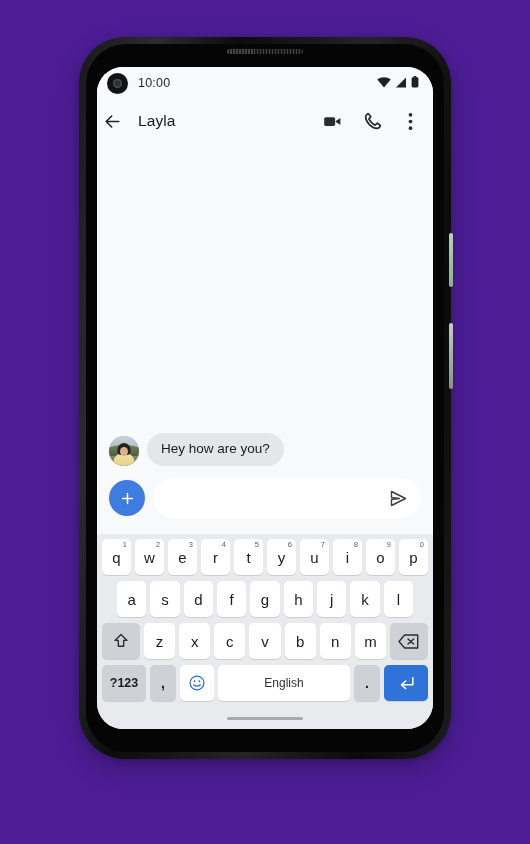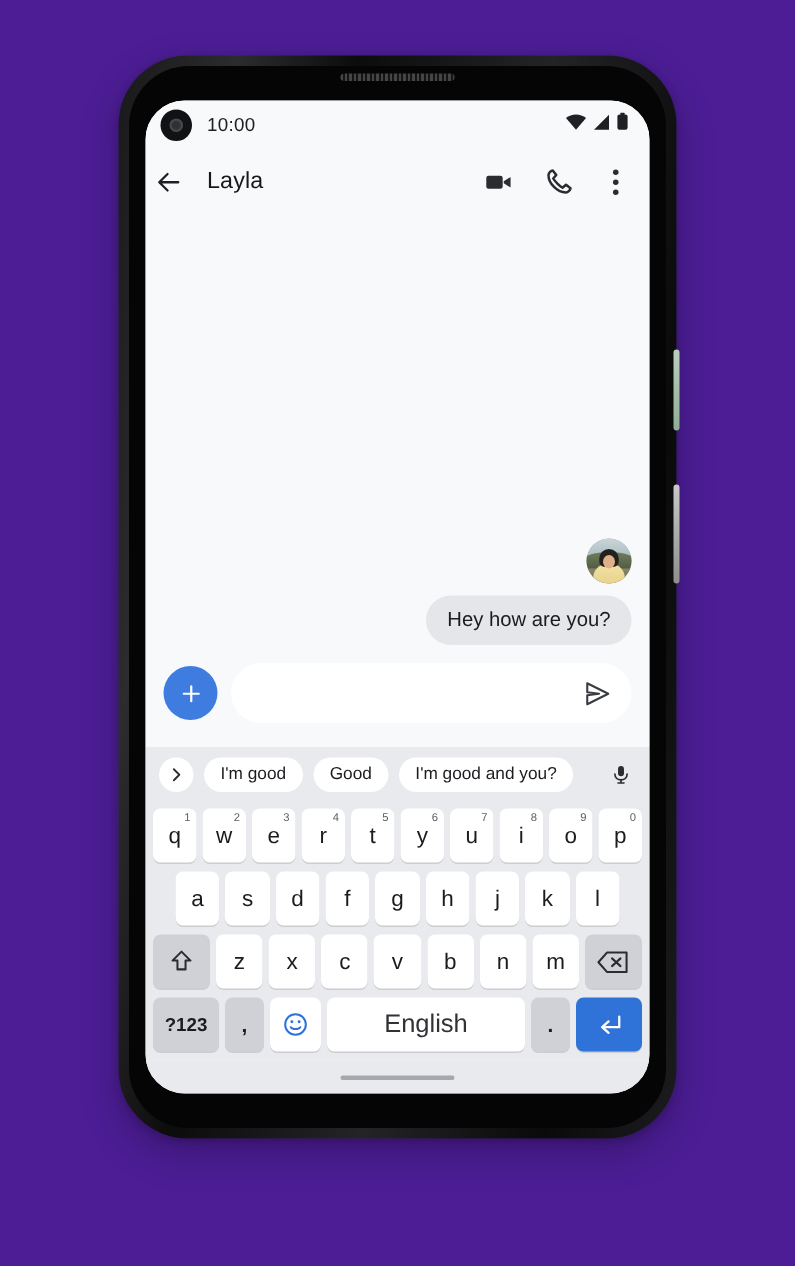--- a/index.html
+++ b/index.html
@@ -156,21 +156,20 @@
     display: flex;
     flex-direction: column;
     justify-content: flex-end;
     padding: 0 12px 8px 12px;
   }
   #message-row {
     display: flex;
     align-items: flex-end;
     gap: 8px;
     margin-bottom: 12px;
-    flex-direction: column;
   }
   #avatar {
     width: 30px; height: 30px;
     flex: 0 0 30px;
     border-radius: 50%;
     overflow: hidden;
     background: #9aa2a6;
     position: relative;
   }
   .av-sky  { position:absolute; left:0; top:0; width:100%; height:42%;
@@ -303,21 +302,21 @@
     position: absolute;
     top: 1px;
     right: 4px;
     font-size: 7.5px;
     color: #5e6166;
   }
   #kb-row-4 { gap: 4px; }
   .key.modkey  { flex: 0 0 44px; font-size: 12.5px; }
   .key.punct   { flex: 0 0 26px; font-size: 14px; }
   .key.emoji   { flex: 0 0 34px; }
-  .key.space   { flex: 1 1 auto; font-size: 17px; color: #303236; text-align: right; }
+  .key.space   { flex: 1 1 auto; font-size: 12px; color: #303236; text-align: right; }
   .key.enter   { flex: 0 0 44px; }
   .key.shiftk  { flex: 0 0 38px; }
   .key.bspk    { flex: 0 0 38px; }
 
   
   #nav-bar {
     flex: 0 0 22px;
     height: 22px;
     background: #e9eaee;
     display: flex;
@@ -419,37 +418,20 @@
             <input id="compose-input" type="text" value="" placeholder="" style="">
             <div id="send-button">
               <svg width="21" height="21" viewBox="0 0 24 24">
                 <path d="M4 4 L20 12 L4 20 L4 13.2 L13 12 L4 10.8 Z" fill="none" stroke="#3b3d42" stroke-width="1.6" stroke-linejoin="round"></path>
               </svg>
             </div>
           </div>
         </div>
       </div>
 
-      <div id="suggestion-strip">
-        <div id="suggestion-expand">
-          <svg width="11" height="11" viewBox="0 0 24 24">
-            <path d="M8.5 4 L16.5 12 L8.5 20" fill="none" stroke="#2a2c30" stroke-width="2.6" stroke-linecap="round" stroke-linejoin="round"></path>
-          </svg>
-        </div>
-        <div class="suggestion-chip">I'm good</div>
-        <div class="suggestion-chip">Good</div>
-        <div class="suggestion-chip">I'm good and you?</div>
-        <div id="mic-button">
-          <svg width="14" height="19" viewBox="0 0 24 24">
-            <rect x="8.6" y="2" width="6.8" height="11.6" rx="3.4" fill="#2a2c30"></rect>
-            <path d="M5 11.2 C5 15.4 8.2 17.8 12 17.8 C15.8 17.8 19 15.4 19 11.2" fill="none" stroke="#2a2c30" stroke-width="1.9" stroke-linecap="round"></path>
-            <path d="M12 17.8 V21.4 M8.6 21.4 H15.4" stroke="#2a2c30" stroke-width="1.9" stroke-linecap="round"></path>
-          </svg>
-        </div>
-      </div>
 
       <div id="keyboard">
         <div class="kb-row" id="kb-row-1">
             <div class="key">
               <span>q</span>
               <span class="key-sup">1</span>
             </div>
             <div class="key">
               <span>w</span>
               <span class="key-sup">2</span>

